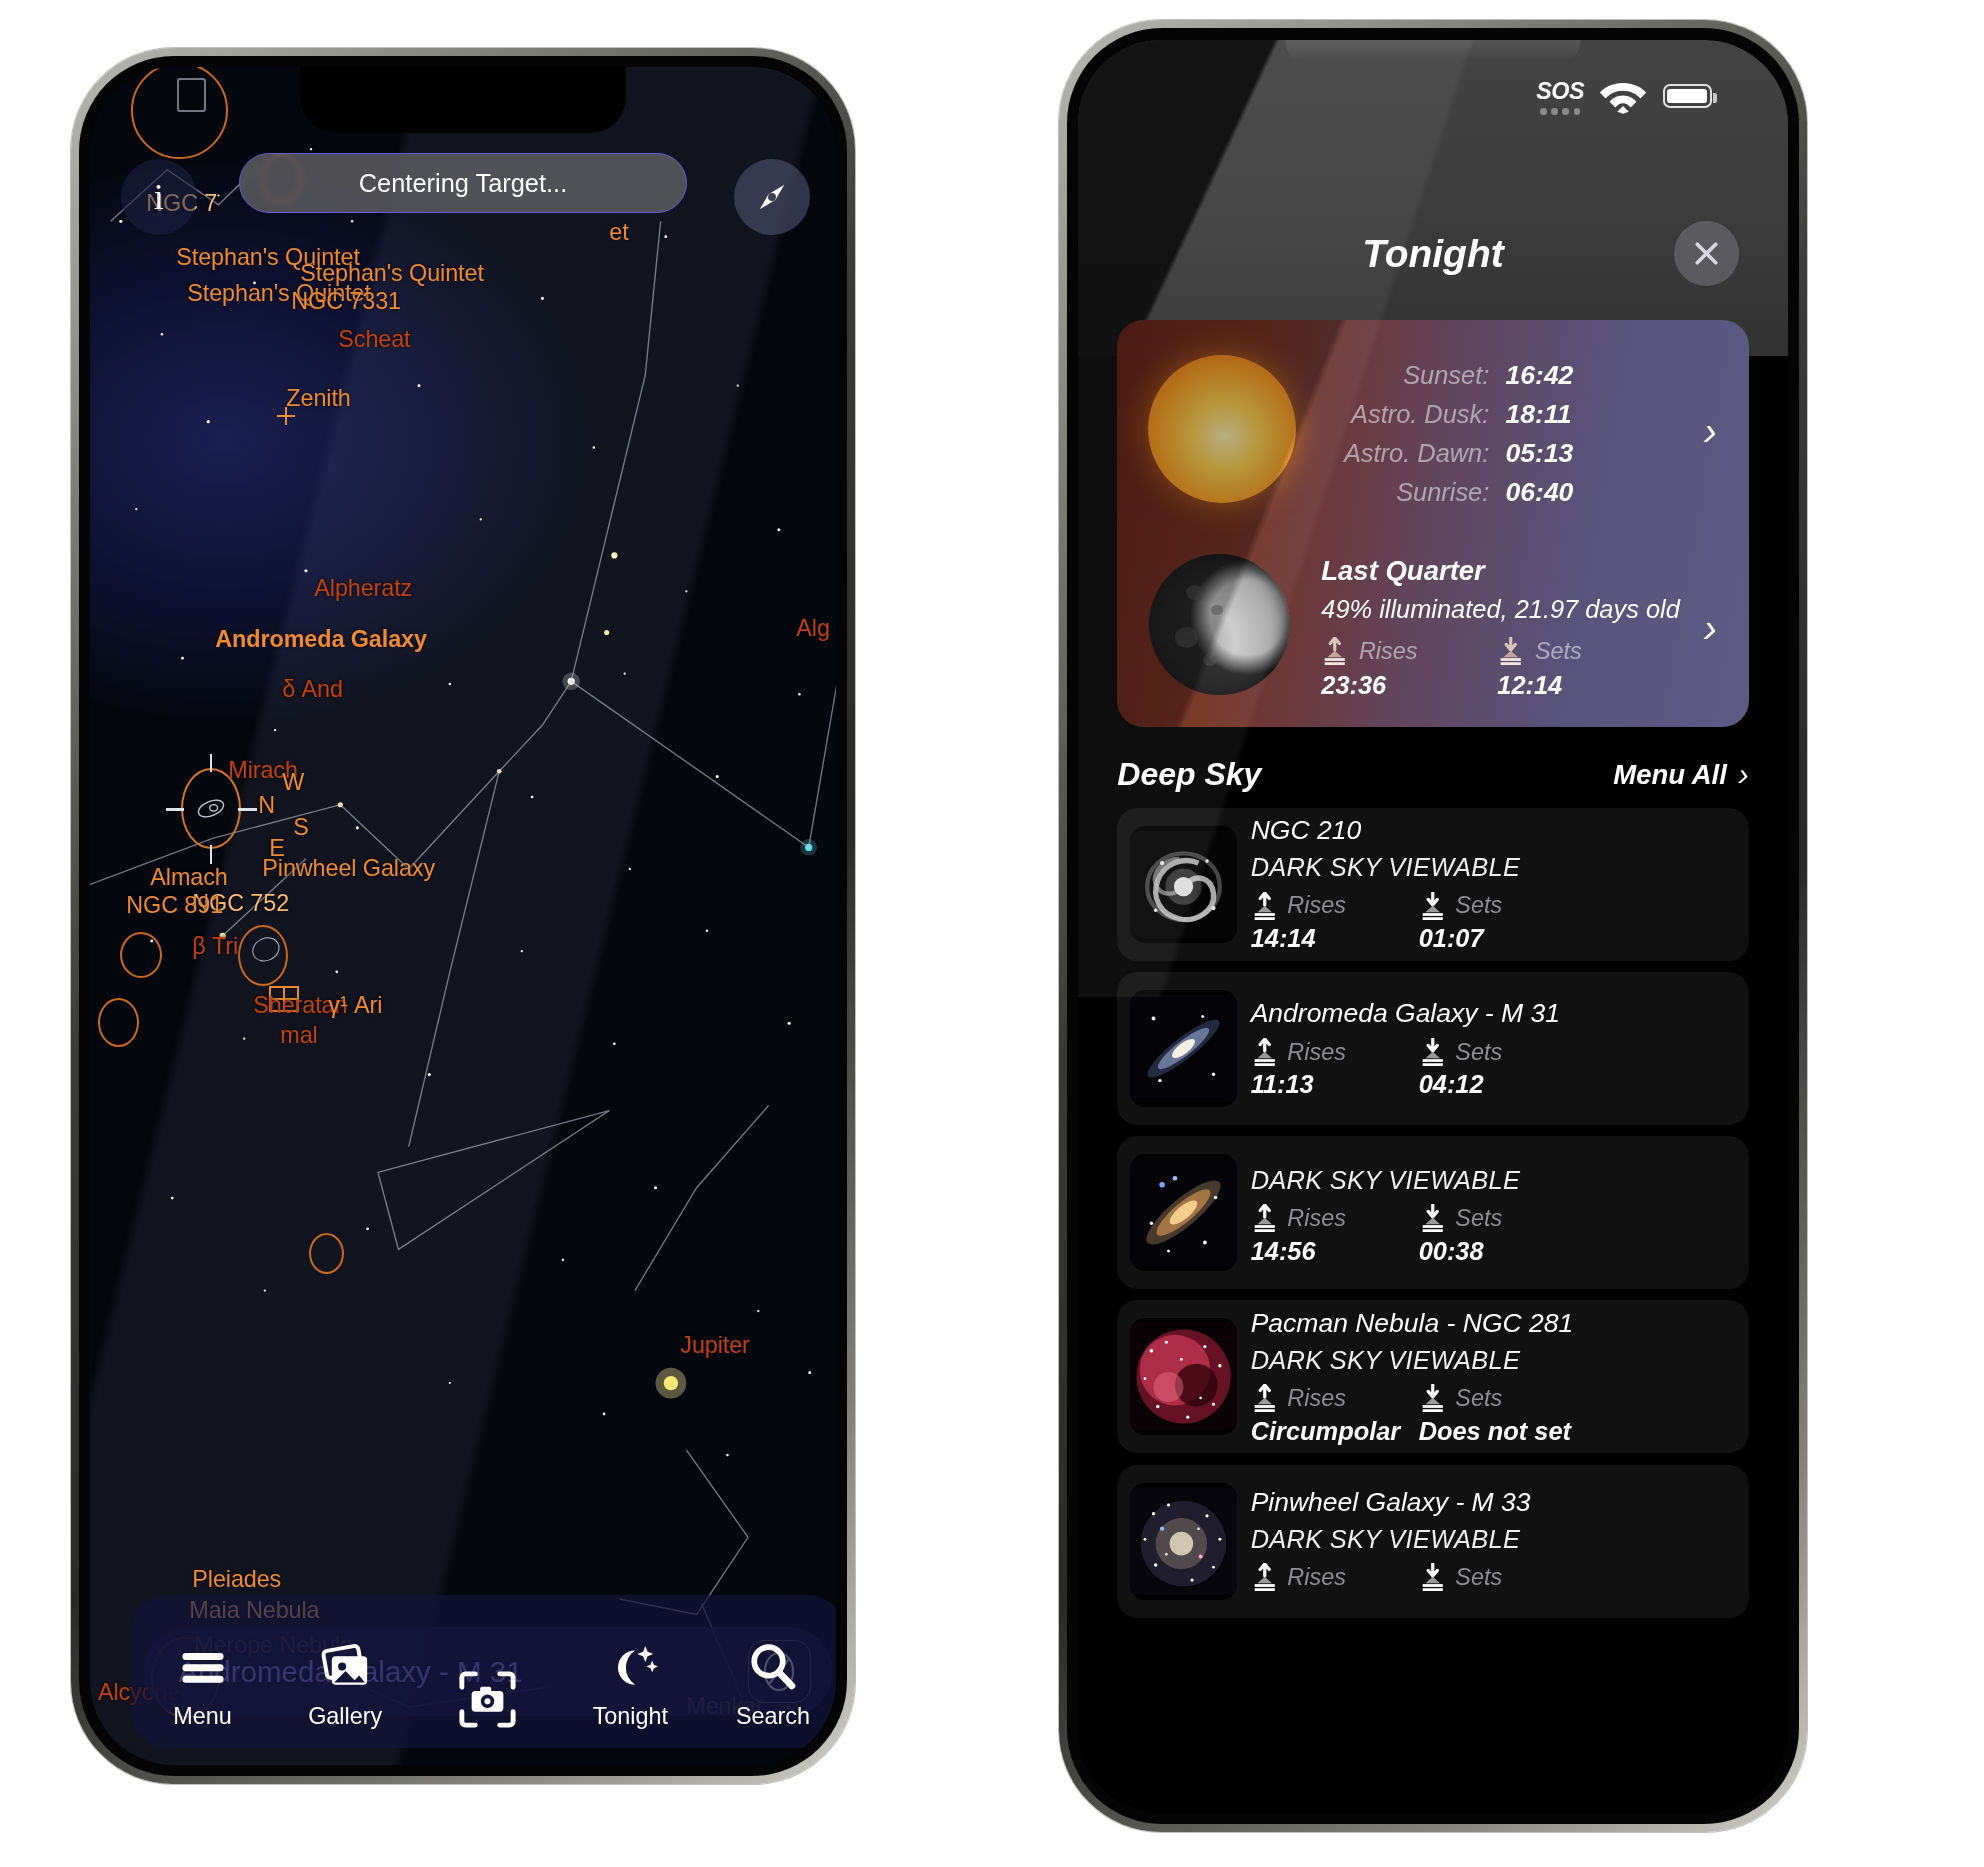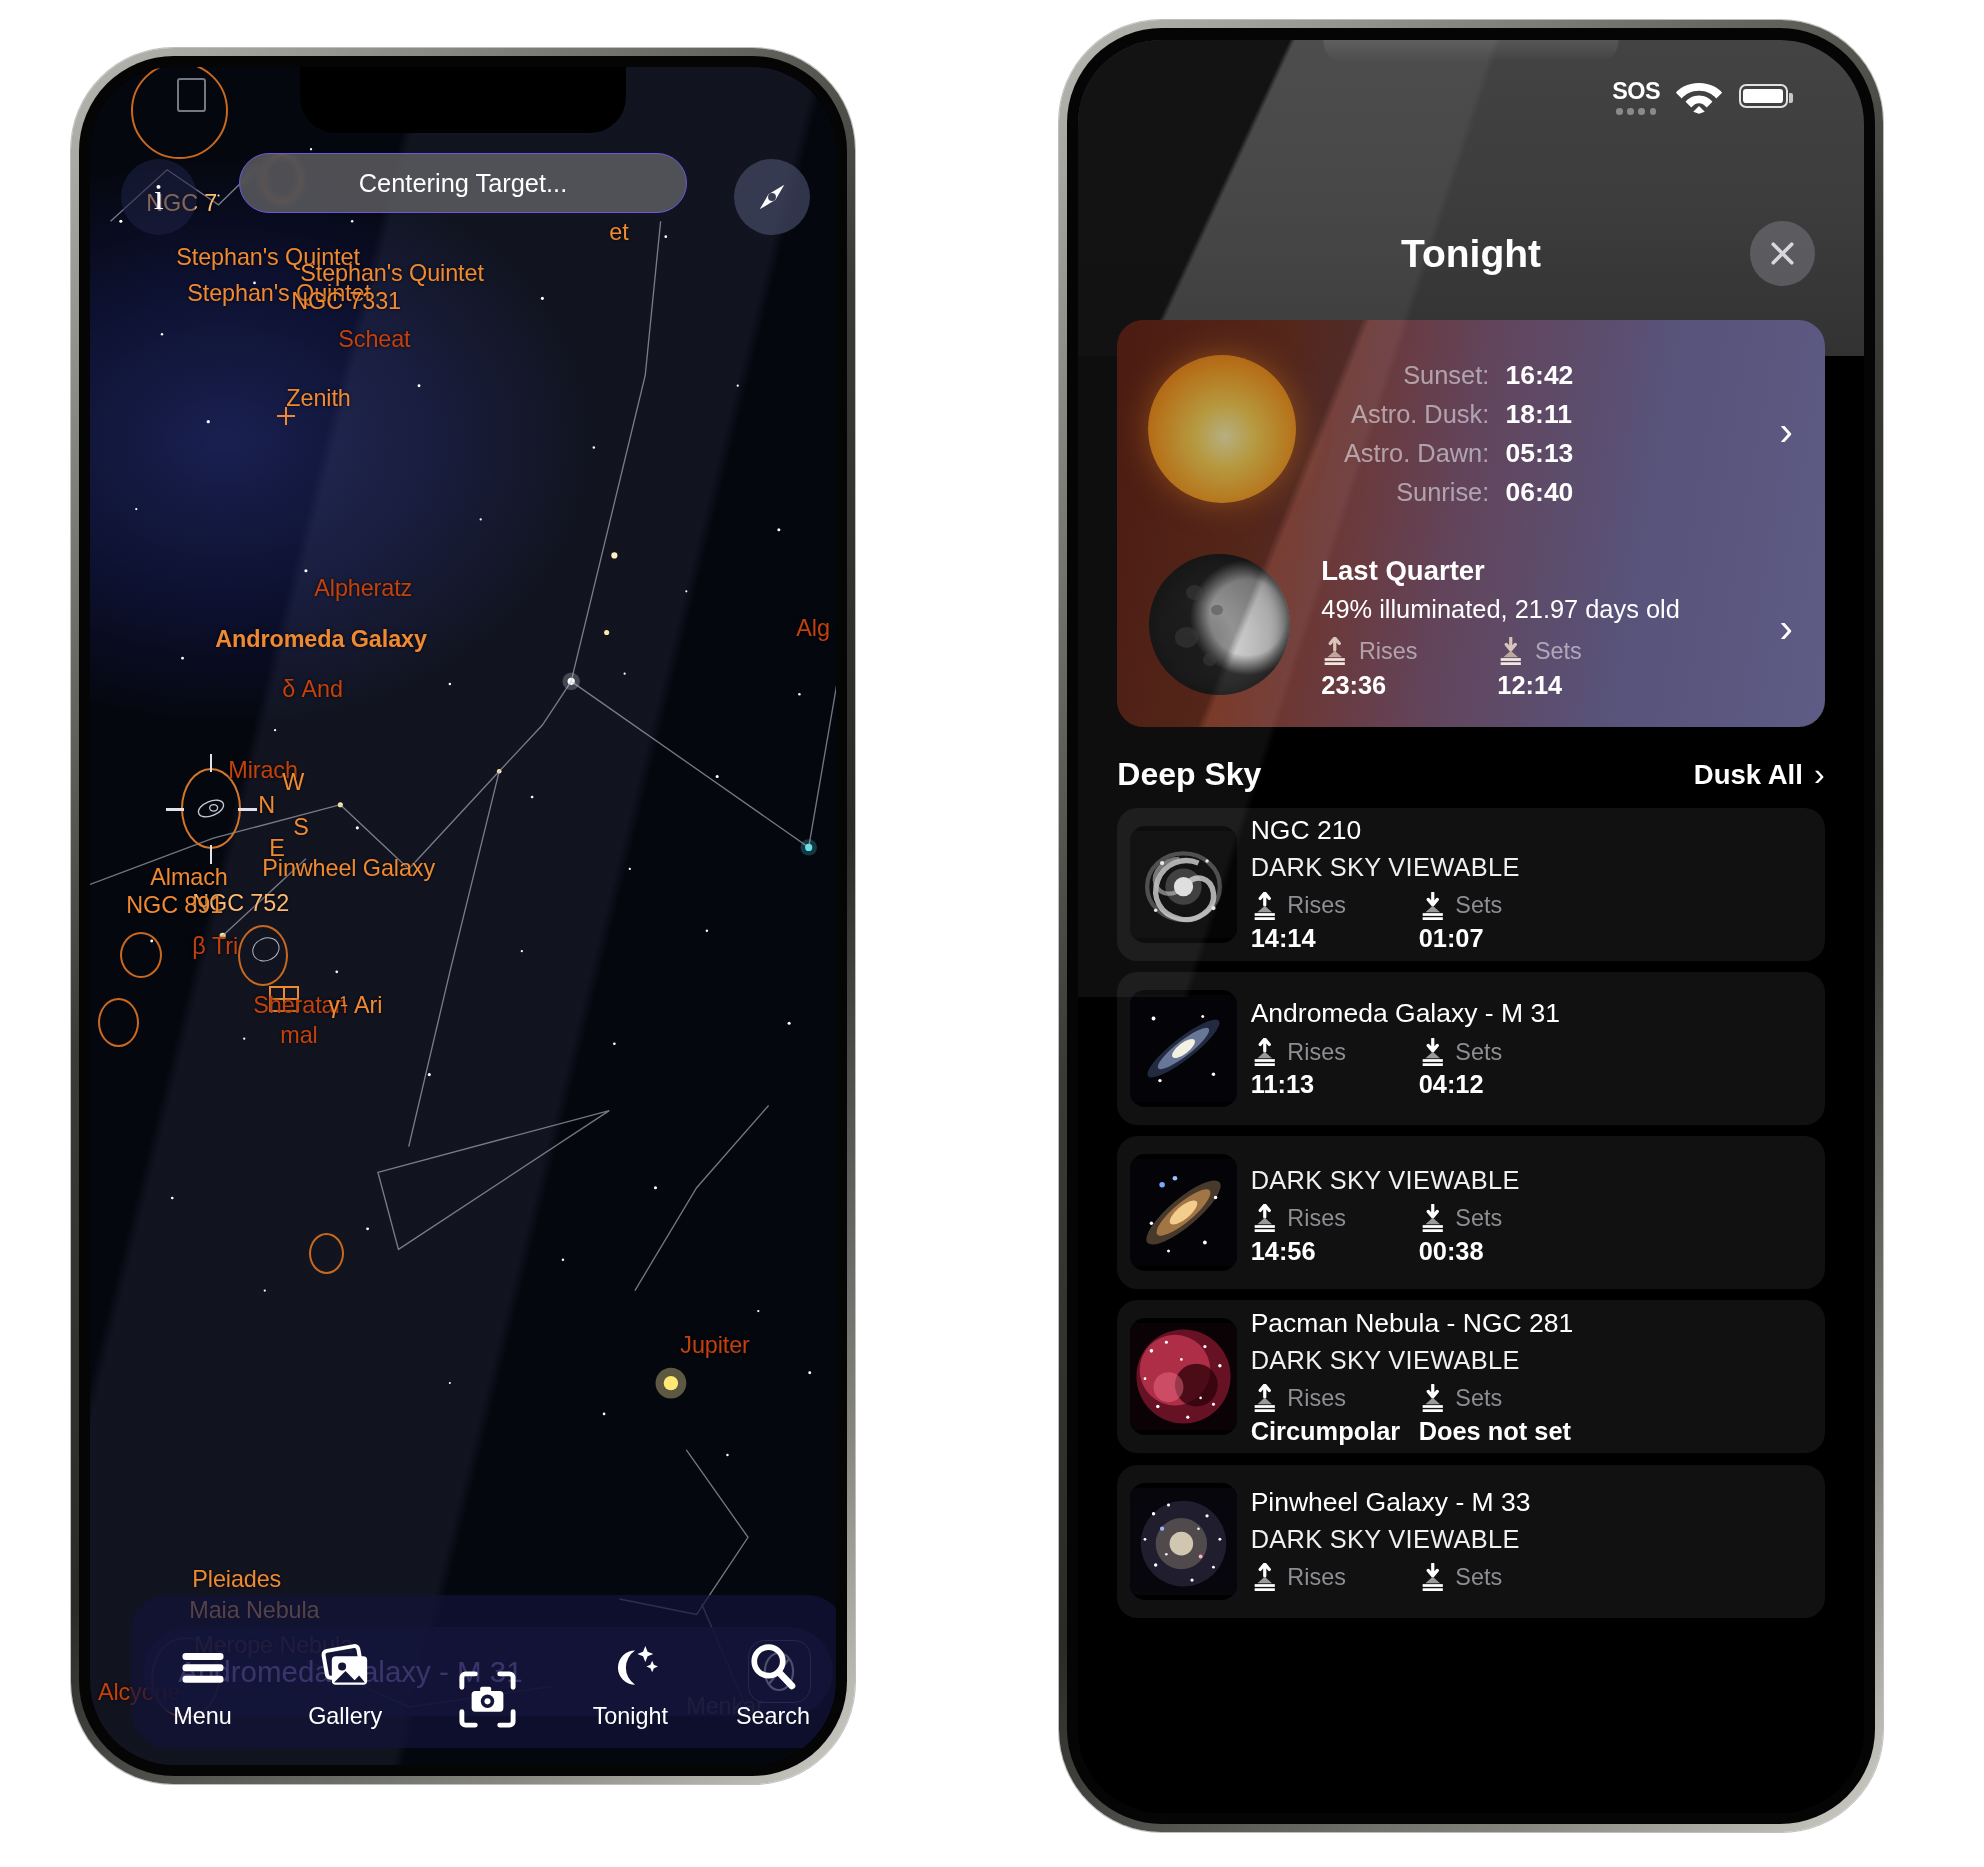--- a/index.html
+++ b/index.html
@@ -27,21 +27,21 @@
   }
   .screen {
     position: relative;
     width: 100%; height: 100%;
     border-radius: 84px;
     background: #000;
     overflow: hidden;
   }
 
   #phone-left  { left: 71px; top: 48px;  width: 784px; height: 1736px; }
-  #phone-right { left: 1059px; top: 20.4px; width: 824px; height: 1812px; }
+  #phone-right { left: 1059px; top: 20.4px; width: 748px; height: 1812px; font-style: italic; }
 
   
   .sky {
     position: absolute; inset: 0;
     background:
       radial-gradient(ellipse 458px 356px at 18% 22%, #1a2050 0%, #0d1130 45%, #05070f 80%),
       radial-gradient(ellipse 611px 713px at 75% 70%, #06080f 0%, #020205 100%),
       #03040a;
   }
   
@@ -656,21 +656,21 @@
                 <div class="rs-val">12:14</div>
               </div>
             </div>
           </div>
           <div class="chev" style="top:288px;">›</div>
         </div>
 
         <div class="sect-head">
           <div class="st">Deep Sky</div>
           <div class="va">
-            <span>Dusk All</span>
+            <span>Menu All</span>
             <span style="font-size:32px;font-weight:300;line-height:0.8;">›</span>
           </div>
         </div>
 
         <div class="ds-item">
           <div class="ds-thumb">
             <svg viewBox="0 0 100 100" width="107" height="117">
               <rect width="100" height="100" fill="#050505"></rect>
               <g opacity="0.9">
                 <ellipse cx="50" cy="52" rx="34" ry="31" fill="none" stroke="#d8d8d8" stroke-width="4" opacity="0.35"></ellipse>

